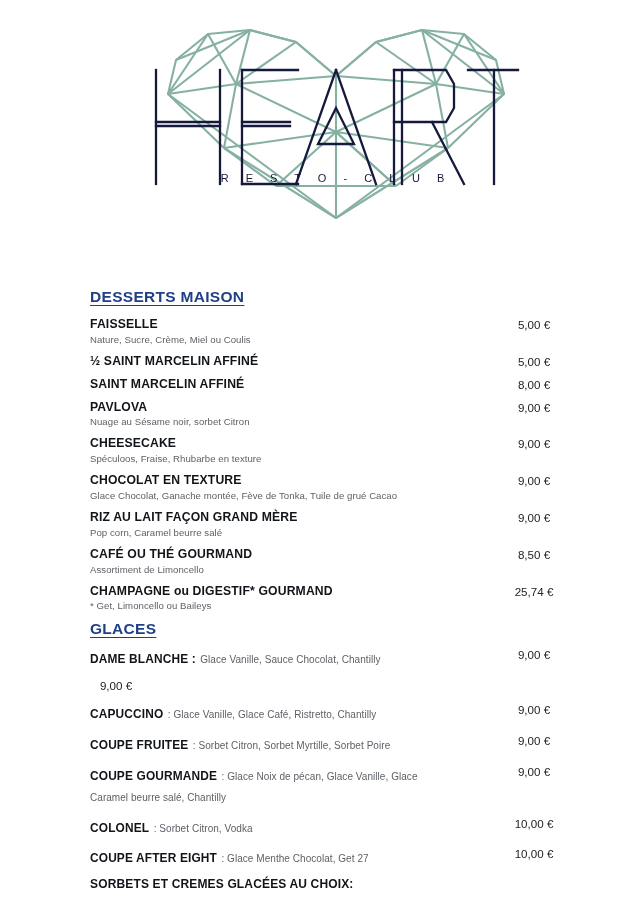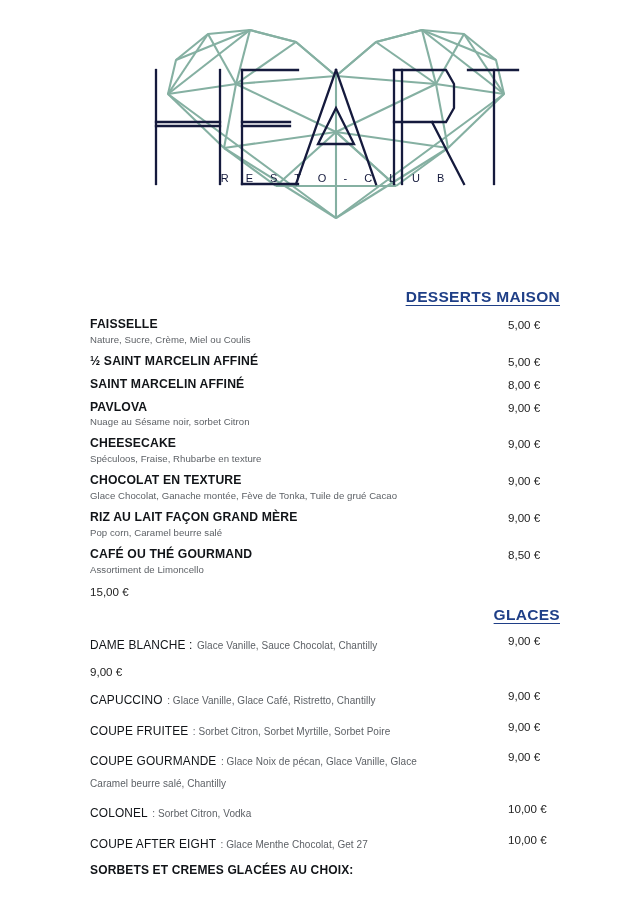--- a/index.html
+++ b/index.html
@@ -14,21 +14,21 @@
   
   .logo-wrap {
     position:absolute; left:16px; top:22px; width:640px; height:215px;
   }
   .logo-svg { display:block; margin:0 auto; }
 
   
   .menu { position:absolute; left:0; top:288px; width:640px; padding:0 80px 0 90px; }
 
   .section-title {
-    text-align:right;
+    text-align:left;
     color:#1f3f87;
     font-weight:bold;
     font-size:15.5px;
     letter-spacing:0.3px;
     text-decoration:underline;
     text-underline-offset:3px;
     margin-bottom:11px;
   }
   .section-title.glaces { margin-bottom:9px; }
 
@@ -39,21 +39,21 @@
     gap:10px;
   }
   .row .left { flex:1 1 auto; min-width:0; }
   .row .price {
     flex:0 0 auto;
     color:#232323;
     font-size:11.6px;
     line-height:1.25;
     white-space:nowrap;
     padding-top:1px;
-    text-align:left;
+    text-align:center;
     min-width:52px;
   }
 
   
   .d-item { margin-bottom:7px; }
   .d-name {
     font-weight:bold;
     font-size:12.2px;
     color:#111418;
     letter-spacing:0.15px;
@@ -64,21 +64,21 @@
     color:#5d6166;
     line-height:1.35;
     margin-top:1px;
     letter-spacing:0.05px;
   }
 
   
   .g-item { margin-bottom:9px; }
   .g-line { line-height:1.35; }
   .g-name {
-    font-weight:normal;
+    font-weight:bold;
     font-size:11.9px;
     color:#111418;
     letter-spacing:0.15px;
   }
   .g-desc {
     font-size:10px;
     color:#5d6166;
     letter-spacing:0.05px;
   }
 
@@ -228,21 +228,25 @@
         <div class="price">9,00 €</div>
       </div>
       <div class="row d-item">
         <div class="left">
           <div class="d-name">CAFÉ OU THÉ GOURMAND</div>
           <div class="d-desc">Assortiment de Limoncello</div>
         </div>
         <div class="price">8,50 €</div>
       </div>
       <div class="row d-item">
-        <div class="price">15,00 €</div>
+        <div class="left">
+          <div class="d-name">CHAMPAGNE ou DIGESTIF* GOURMAND</div>
+          <div class="d-desc">* Get, Limoncello ou Baileys</div>
+        </div>
+        <div class="price">25,74 €</div>
       </div>
     </div>
 
     <div class="section-title glaces">GLACES</div>
 
     <div>
       <div class="row g-item">
         <div class="left">
             <div class="g-line">
           <span class="g-name">DAME BLANCHE :</span>

